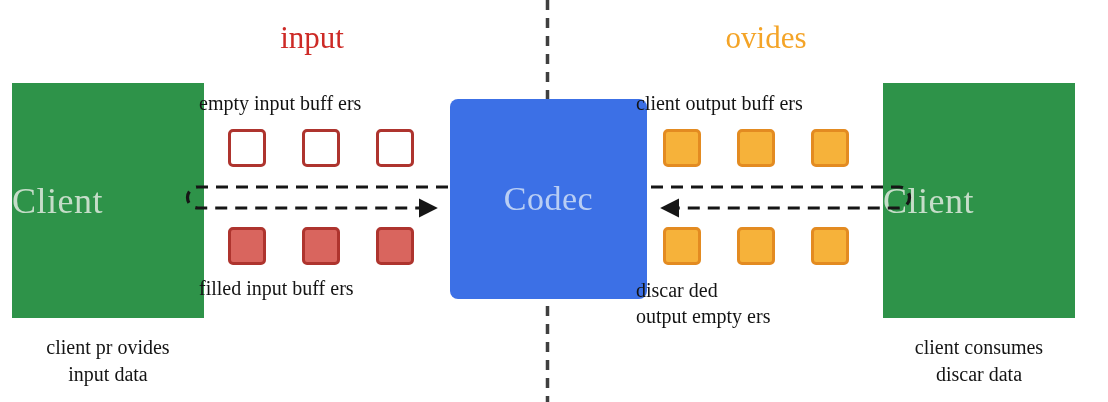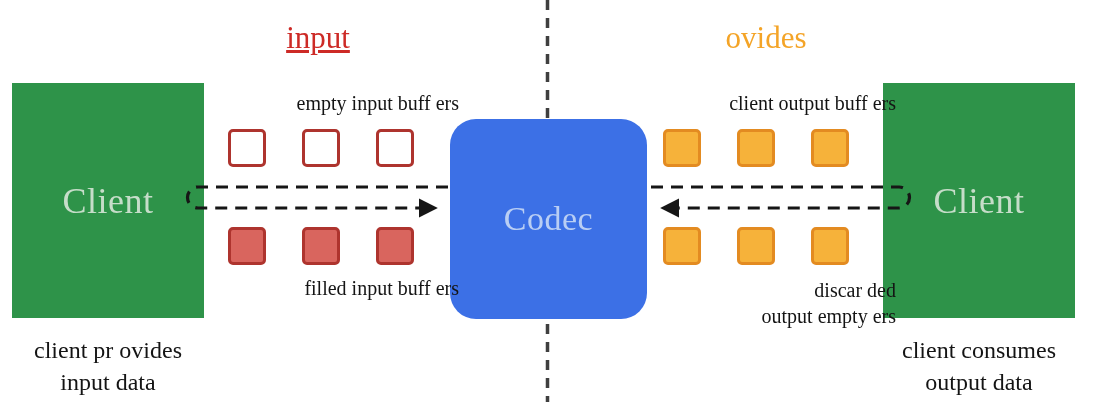--- a/index.html
+++ b/index.html
@@ -20,50 +20,49 @@
 
   .divider-line { stroke: var(--divider); stroke-width: 3.5; stroke-dasharray: 10 8; fill: none; }
   .flow-path    { stroke: var(--line); stroke-width: 3.2; stroke-dasharray: 12 8; fill: none; }
   .arrowhead-shape { fill: var(--line); }
 
   
   .client-box {
     position: absolute;
     width: 192px; height: 235px; top: 83px;
     background: var(--green);
-    display: flex; align-items: center; justify-content: center;
+    display: flex; align-items: center; justify-content: flex-start;
     z-index: 2;
   }
   .client-box.left  { left: 12px; }
   .client-box.right { left: 883px; }
   .client-label { color: var(--green-text); font-size: 36px; letter-spacing: 0.5px; }
 
   .codec-box {
     position: absolute;
     left: 450px; top: 99px; width: 197px; height: 200px;
     background: var(--blue);
-    border-radius: 26px;
+    border-radius: 8px;
     display: flex; align-items: center; justify-content: center;
     z-index: 2;
-    margin-top: 20px;
   }
   .codec-label { color: var(--blue-text); font-size: 34px; letter-spacing: 0.5px; }
 
   
   .section-title {
     position: absolute; top: 20px; width: 220px;
     text-align: center; font-size: 31px; z-index: 2;
   }
-  .title-input  { left: 208px; color: var(--red); text-decoration: underline; }
+  .title-input  { left: 202px; color: var(--red); }
   .title-output { left: 656px; color: var(--orange); }
 
   
   .buf-label {
     position: absolute; width: 260px;
-    text-align: right; font-size: 20px; color: var(--text);
+    text-align: left; font-size: 20px; color: var(--text);
     white-space: pre-line; line-height: 1.3; z-index: 2;
   }
   .lbl-empty-input     { left: 199px; top: 90px; }
   .lbl-filled-input    { left: 199px; top: 275px; }
   .lbl-filled-output   { left: 636px; top: 90px; }
   .lbl-discarded-output{ left: 636px; top: 277px; }
 
   
   .row { position: absolute; display: flex; gap: 36px; z-index: 2; }
   .row-empty-input    { left: 228px; top: 129px; }
@@ -72,21 +71,21 @@
   .row-discarded-out  { left: 663px; top: 227px; }
 
   .sq { width: 38px; height: 38px; border-radius: 5px; border: 3.5px solid; }
   .sq.empty      { background: #ffffff;          border-color: var(--red-border); }
   .sq.redfill    { background: var(--red-fill);  border-color: var(--red-border); }
   .sq.orangefill { background: var(--orange-fill); border-color: var(--orange-border); }
 
   
   .caption {
     position: absolute; top: 334px; width: 192px;
-    text-align: center; font-size: 24px; color: var(--text);
+    text-align: center; font-size: 20px; color: var(--text);
     white-space: pre-line; line-height: 1.35; z-index: 2;
   }
   .caption.left  { left: 12px; }
   .caption.right { left: 883px; }
 </style>
 </head>
 <body>
 
 <div class="canvas">
 
@@ -134,21 +133,21 @@
     <div class="sq orangefill"></div>
   <div class="sq orangefill"></div>
       <div class="sq orangefill"></div>
     </div>
   <div class="buf-label lbl-discarded-output">discar ded
 output empty ers</div>
 
   <div class="caption left">client pr ovides
 input data</div>
   <div class="caption right">client consumes
-output data</div>
+discar data</div>
 
   <svg class="arrows-svg" width="1108" height="402" viewBox="0 0 1108 402">
     <defs>
       <marker id="arrowhead" viewBox="0 0 10 10" refX="8" refY="5" markerWidth="6" markerHeight="6" orient="auto-start-reverse">
         <path class="arrowhead-shape" d="M0,0 L10,5 L0,10 z"></path>
       </marker>
     </defs>
     <path class="flow-path" d="M 448 187 L 198 187 A 10.5 10.5 0 0 0 198 208 L 434 208" marker-end="url(#arrowhead)"></path>
     <path class="flow-path" d="M 651 187 L 899 187 A 10.5 10.5 0 0 1 899 208 L 664 208" marker-end="url(#arrowhead)"></path>
   </svg>

